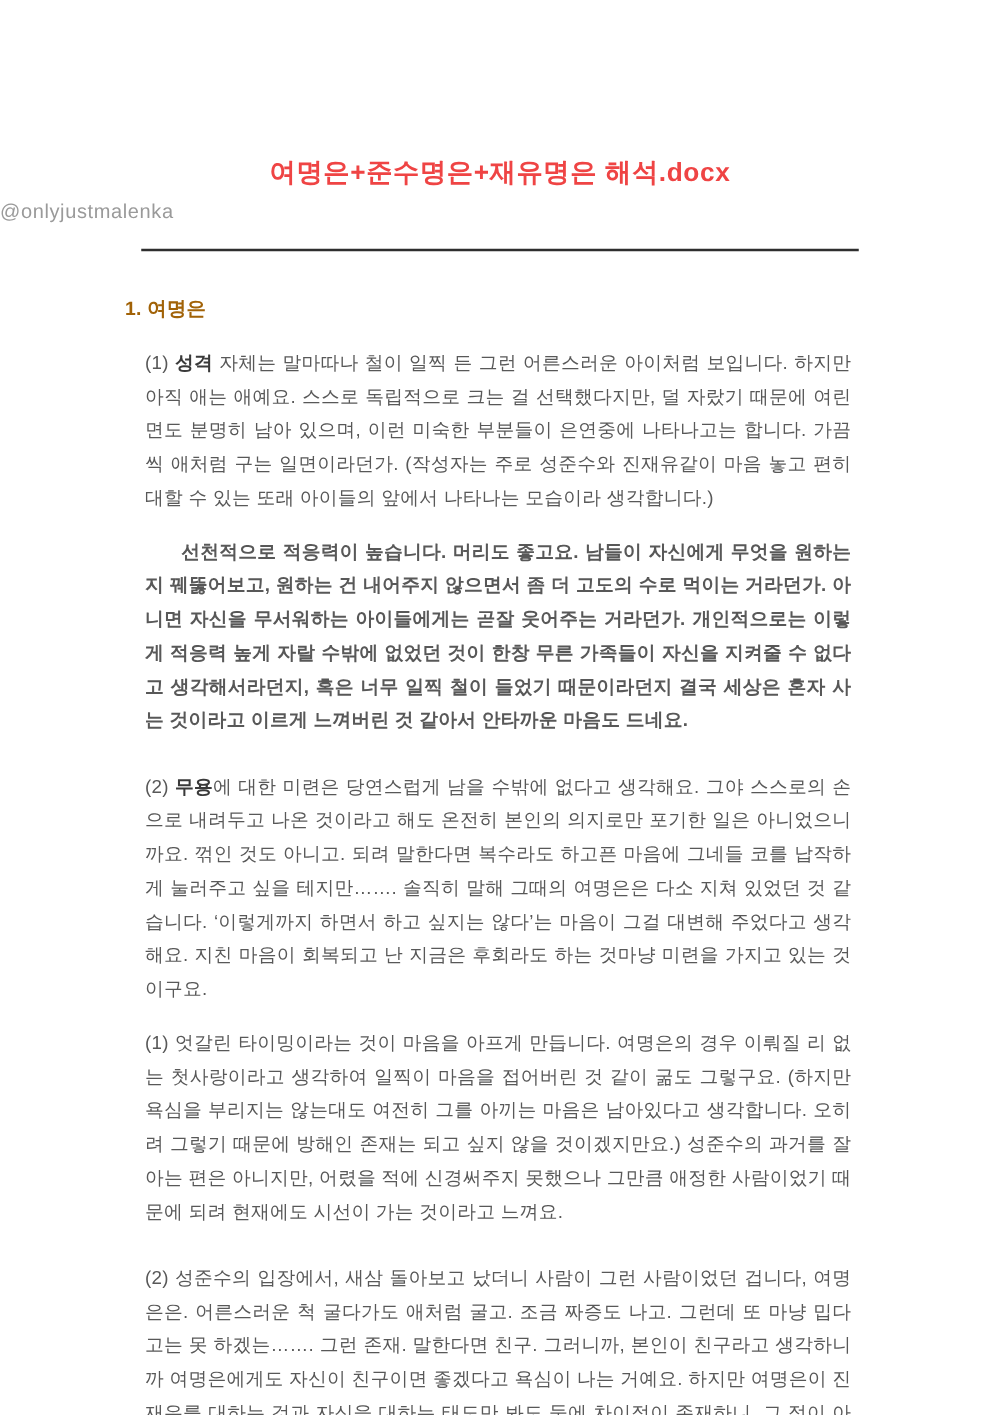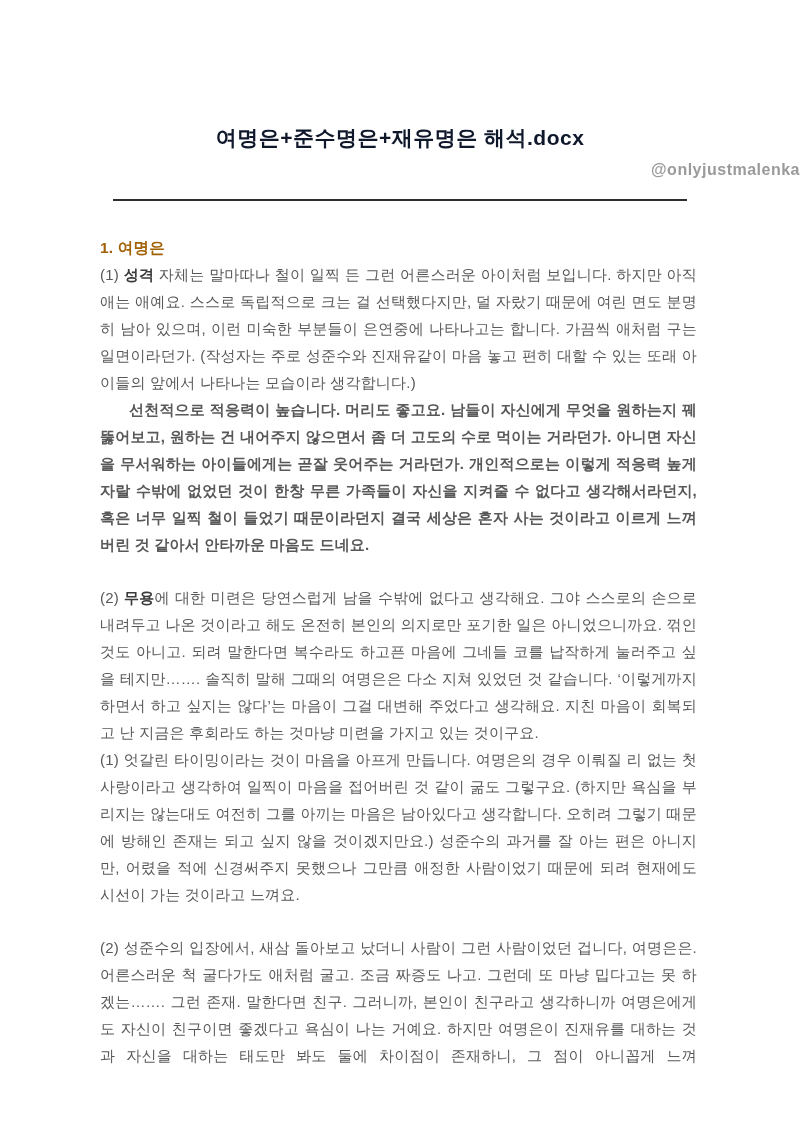--- a/index.html
+++ b/index.html
@@ -15,29 +15,28 @@
     overflow: hidden;
     font-family: "Liberation Sans", "DejaVu Sans", sans-serif;
   }
   .doc-title {
     margin: 0;
     padding-top: 124px;
     text-align: center;
     font-size: 21px;
     font-weight: 700;
     letter-spacing: 0.5px;
-    color: #0f172a;
+    color: #ef4444;
   }
   .doc-handle {
     margin-top: 9px;
-    text-align: right;
+    text-align: left;
     font-size: 16px;
     letter-spacing: 0.5px;
     color: #9a9a9a;
-    font-weight: bold;
   }
   .rule {
     width: 574px;
     margin: 20px auto 0 auto;
     border: none;
     border-top: 2px solid #2e2e2e;
   }
   .content {
     width: 597px;
     margin-left: 100px;
@@ -48,21 +47,21 @@
     font-size: 15.5px;
     font-weight: 700;
     line-height: 27px;
     color: #a16207;
     letter-spacing: 0.2px;
   }
   .section-heading.gap {
     margin-top: 26px;
   }
   .para {
-    margin: 0;
+    margin: 16px;
     font-size: 15px;
     line-height: 27px;
     color: #585858;
     text-align: justify;
     letter-spacing: 0.2px;
   }
   .para.gap {
     margin-top: 26px;
   }
   .para.cont {

